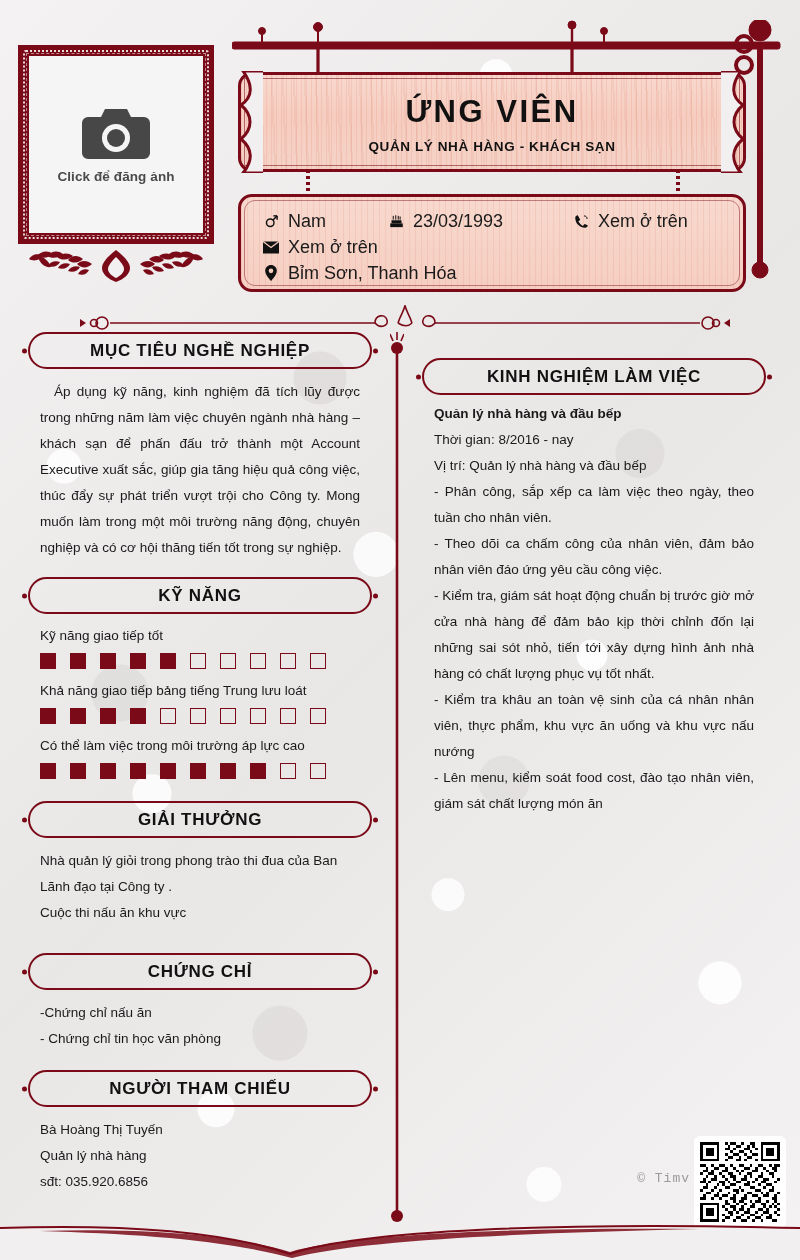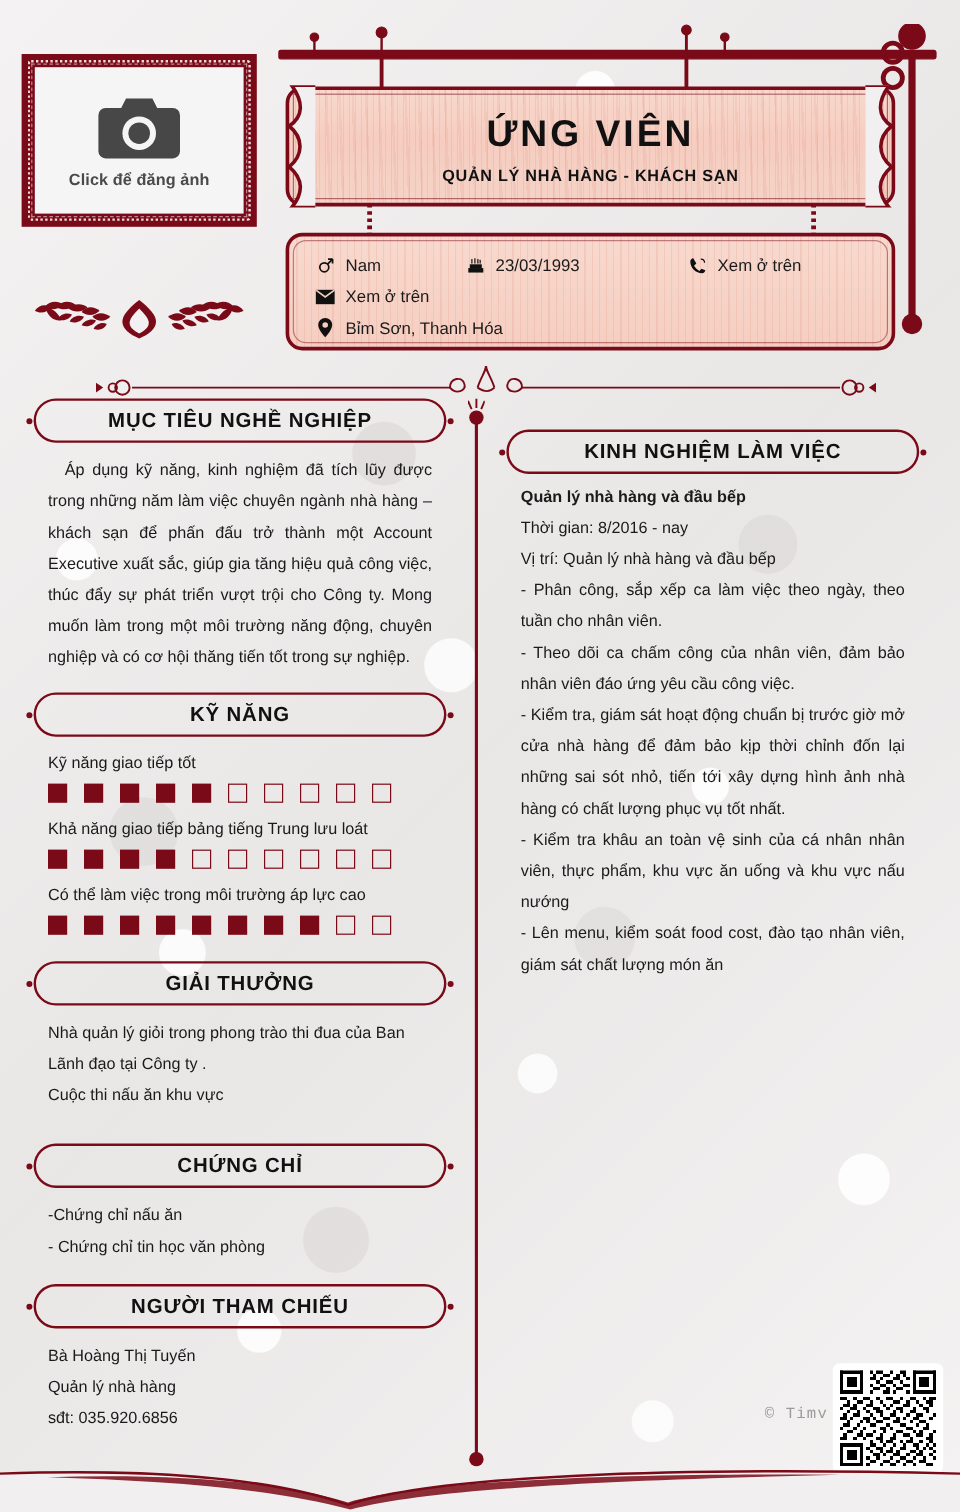--- a/index.html
+++ b/index.html
@@ -36,21 +36,21 @@
       radial-gradient(circle at 15% 55%, rgba(216,212,212,.5) 0 28px, rgba(216,212,212,0) 29px),
       radial-gradient(circle at 63% 62%, rgba(216,212,212,.45) 0 25px, rgba(216,212,212,0) 26px),
       radial-gradient(circle at 35% 82%, rgba(216,212,212,.5) 0 27px, rgba(216,212,212,0) 28px),
       linear-gradient(135deg, #f4f2f2 0%, #e9e6e6 50%, #f4f2f2 100%);
   }
 
   
   #photo-box {
     position: absolute;
     left: 18px; top: 45px;
-    width: 196px; height: 144px;
+    width: 196px; height: 199px;
     background: #7a0a18;
     padding: 11px;
   }
   #photo-lace {
     position: absolute; inset: 5px;
     border: 2px dotted rgba(255,255,255,.85);
     border-radius: 3px;
     pointer-events: none;
   }
   #photo-lace2 {
@@ -127,21 +127,21 @@
     padding: 11px 0 0 22px;
   }
   #contact::after {
     content: ""; position: absolute; inset: 3px;
     border: 1px solid rgba(122,10,24,.45);
     border-radius: 11px; pointer-events: none;
   }
   .c-row { display: flex; align-items: center; height: 26px; }
   .c-item { display: flex; align-items: center; gap: 9px; }
   .c-ico { width: 16px; display: flex; justify-content: center; }
-  .c-txt { font-size: 14px; color: #1a1a1a; }
+  .c-txt { font-size: 18px; color: #1a1a1a; }
 
   
   #divider { position: absolute; left: 80px; top: 305px; width: 650px; height: 60px; }
 
   
   #spine { position: absolute; left: 390px; top: 332px; width: 14px; height: 890px; }
 
   
   #left-col  { position: absolute; left: 18px;  top: 332px; width: 364px; }
   #right-col { position: absolute; left: 412px; top: 358px; width: 364px; }

